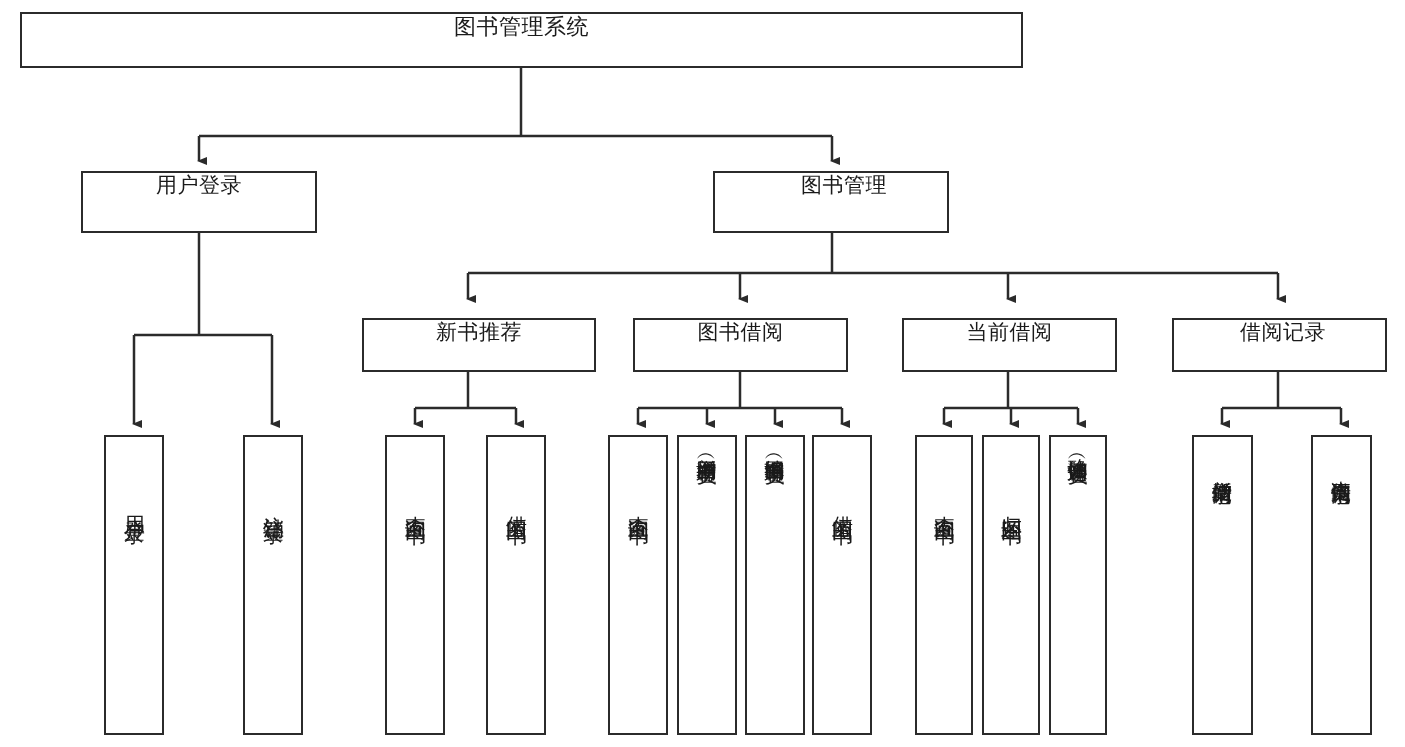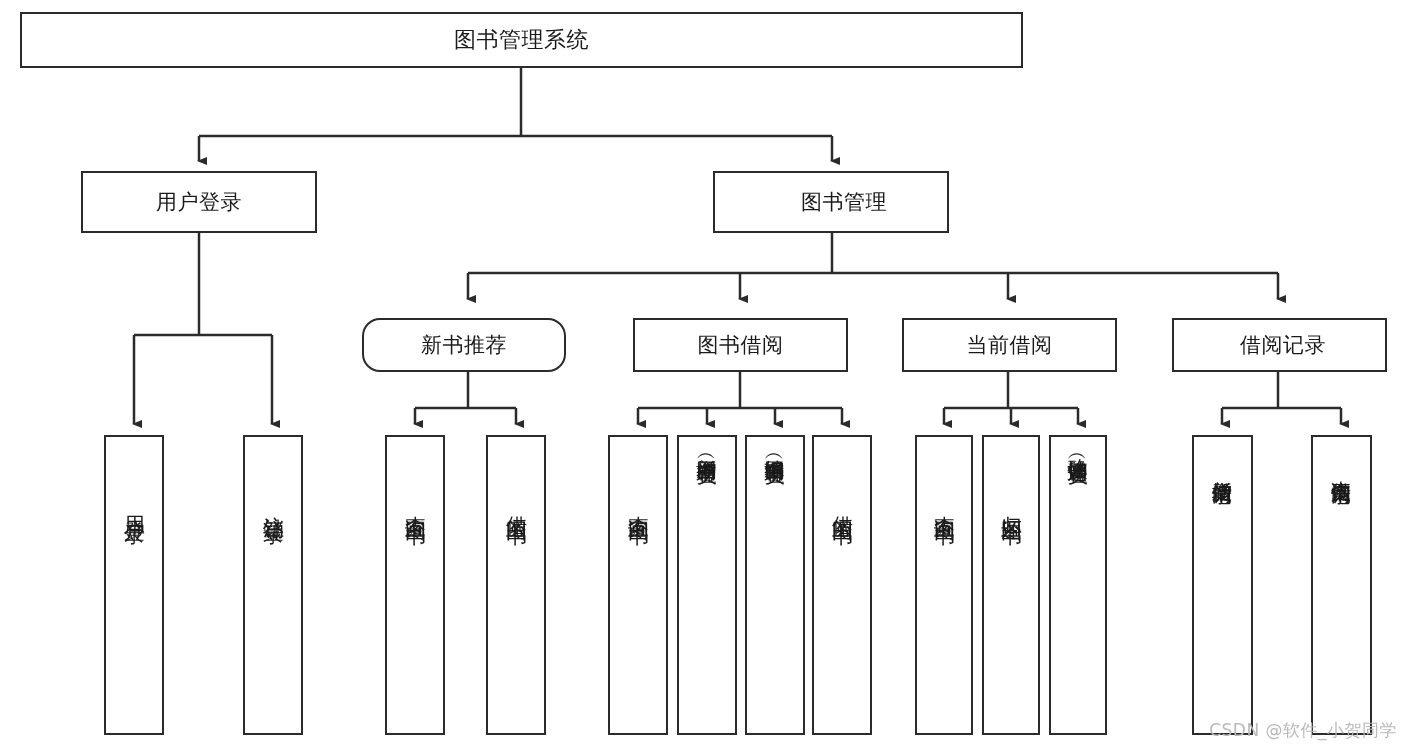--- a/index.html
+++ b/index.html
@@ -25,21 +25,21 @@
     width: 1405px;
     height: 747px;
     pointer-events: none;
   }
   .node {
     position: absolute;
     box-sizing: border-box;
     background: #ffffff;
     border: 2.5px solid #2b2b2b;
     display: flex;
-    align-items: center;
+    align-items: flex-start;
     justify-content: center;
     color: #1a1a1a;
   }
   .node .label {
     display: block;
     text-align: center;
     line-height: 1.18;
     letter-spacing: 0.5px;
   }
   
@@ -138,21 +138,21 @@
     <span class="label">图书管理系统</span>
   </div>
 
   <div class="node h" style="left:81px; top:171px; width:236px; height:62px;">
     <span class="label">用户登录</span>
   </div>
   <div class="node h" style="left:713px; top:171px; width:236px; height:62px;padding-left:26px;">
     <span class="label">图书管理</span>
   </div>
 
-  <div class="node h" style="left:362px; top:318px; width:204px; height:54px;border-radius:18px;">
+  <div class="node h" style="left:362px; top:318px; width:234px; height:54px;">
     <span class="label">新书推荐</span>
   </div>
   <div class="node h" style="left:902px; top:318px; width:215px; height:54px;">
     <span class="label">当前借阅</span>
   </div>
   <div class="node h" style="left:633px; top:318px; width:215px; height:54px;">
     <span class="label">图书借阅</span>
   </div>
   <div class="node h" style="left:1172px; top:318px; width:215px; height:54px;padding-left:7px;">
     <span class="label">借阅记录</span>
@@ -195,15 +195,14 @@
     <span class="label">确认归还（管理员）</span>
   </div>
 
   <div class="node v tall" style="left:1192px; top:435px; width:61px; height:300px; padding-top:28px;">
     <span class="label">新增借阅记录</span>
   </div>
   <div class="node v tall" style="left:1311px; top:435px; width:61px; height:300px; padding-top:28px;">
     <span class="label">查询借阅记录</span>
   </div>
 
-  <div class="watermark">CSDN @软件_小贺同学</div>
 
 </div>
 
 </body></html>

